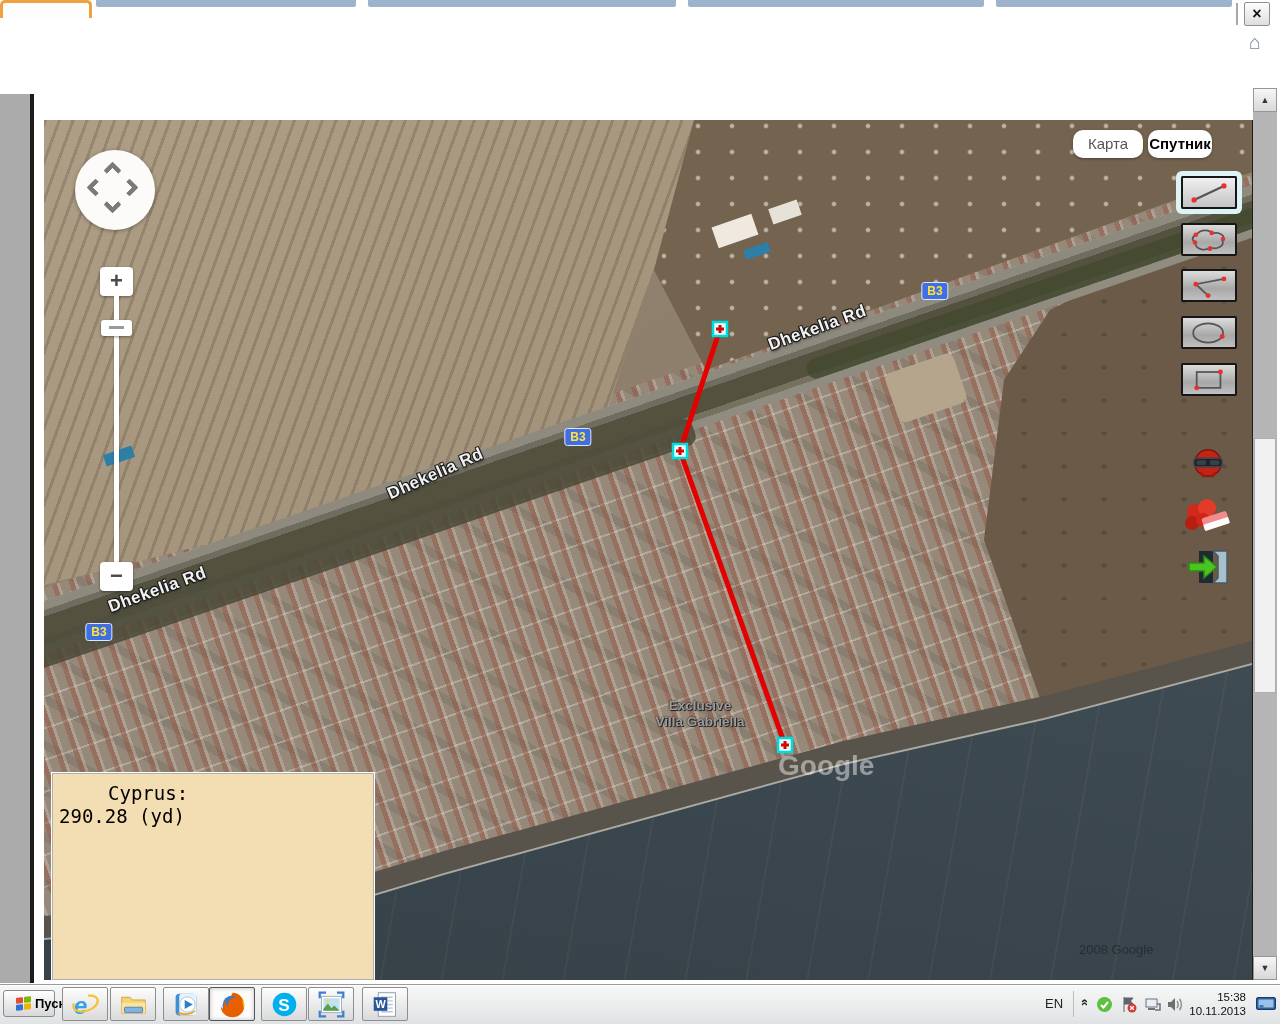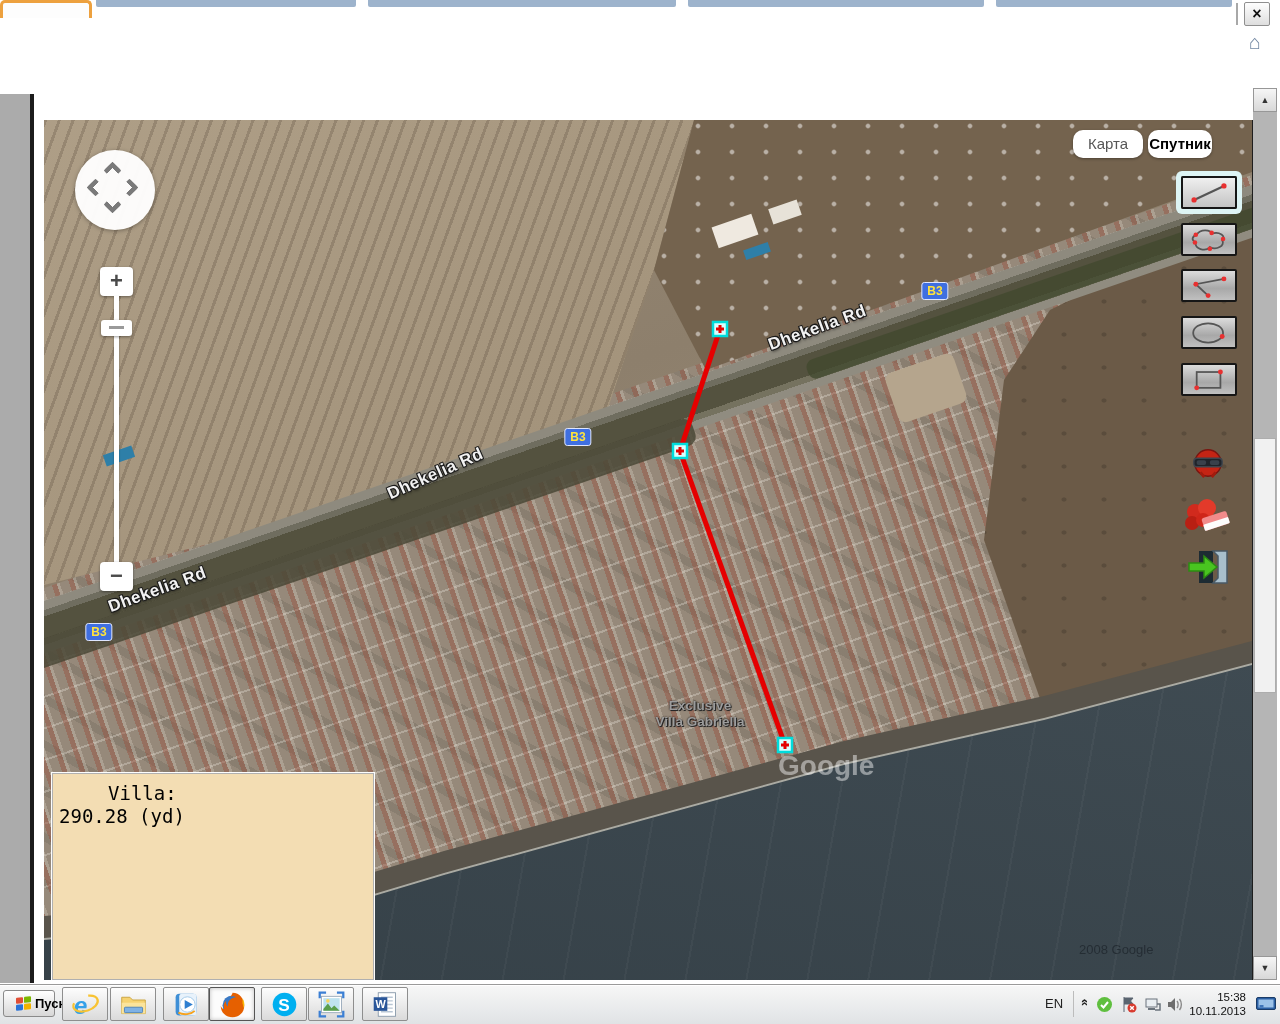--- a/index.html
+++ b/index.html
@@ -250,21 +250,21 @@
     </button>
     <button class="side-ic" style="left:1143px;top:427px;width:46px;height:38px;">
       <svg viewBox="0 0 46 40">
           <rect x="12" y="4" width="14" height="32" fill="#1d2b33"></rect>
           <path d="M26 4 h14 v32 h-14 l5-5 V9 Z" fill="#a8bfcc" stroke="#4a5a66" stroke-width="1.5"></path>
           <path d="M2 16 h15 v-7 l13 11 -13 11 v-7 H2 Z" fill="#49c420" stroke="#2c8a12" stroke-width="1.5"></path>
         </svg>
     </button>
 
     <div class="len-panel">
-      <div class="len-head">Villa:</div>
+      <div class="len-head">Cyprus:</div>
       <div class="len-val">290.28 (yd)</div>
     </div>
   </div>
 
   <div class="taskbar">
     <div class="start-btn">
       <span class="winlogo">
         <i style="background:#e14e36;"></i>
           <i style="background:#7db700;"></i>
           <i style="background:#2a73d8;"></i>

